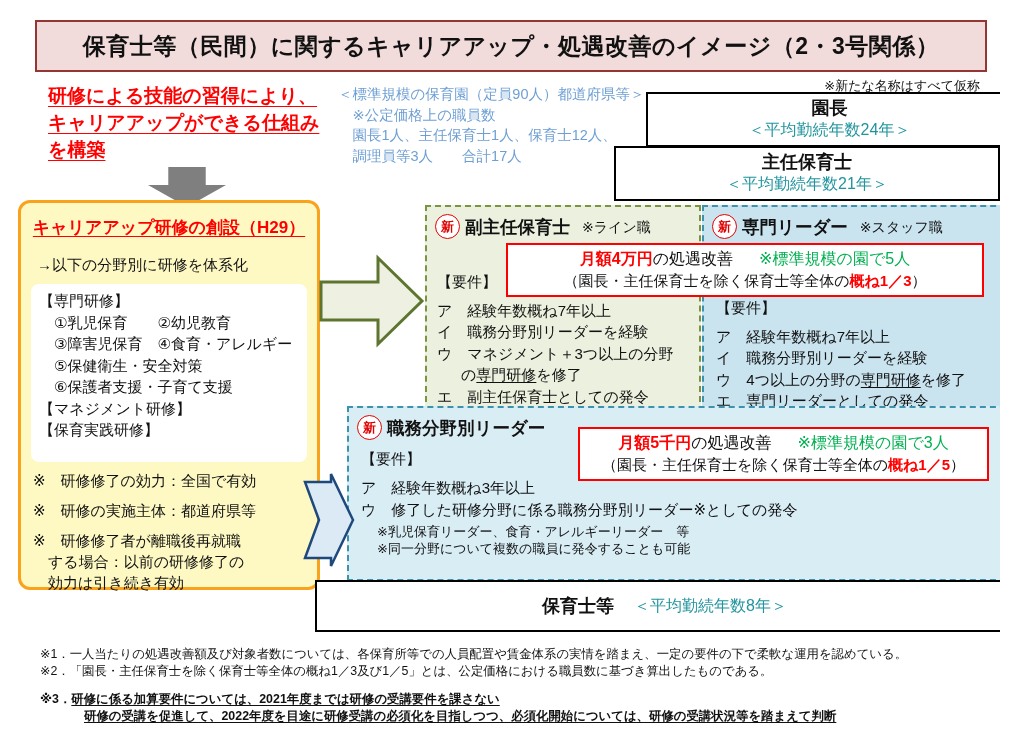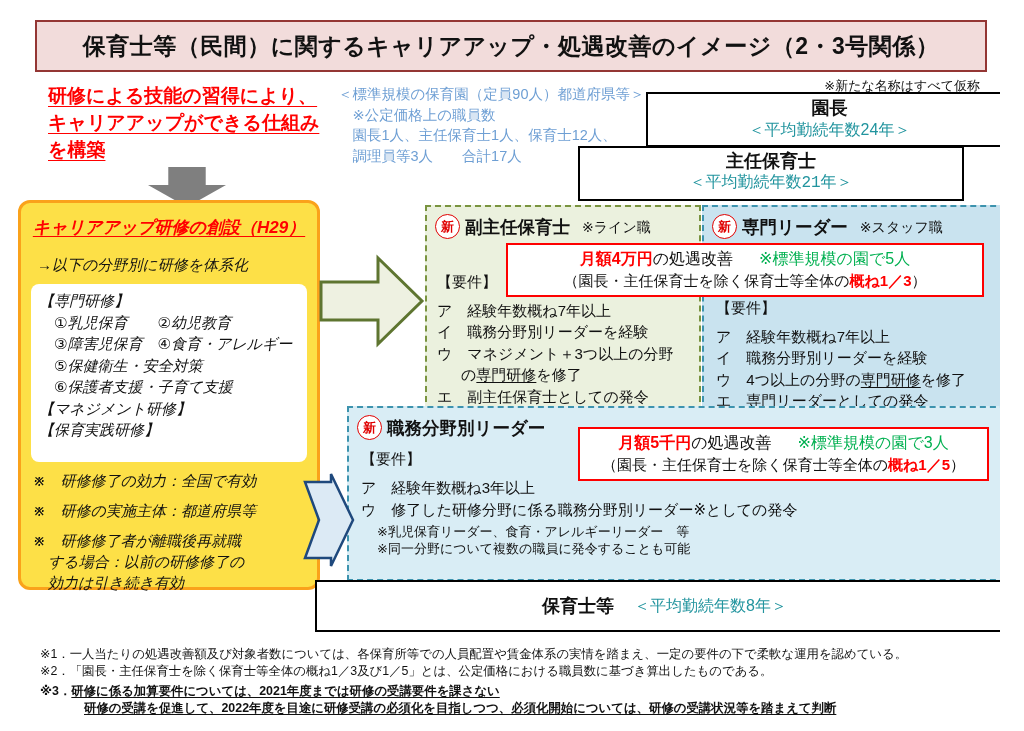--- a/index.html
+++ b/index.html
@@ -18,27 +18,27 @@
     text-decoration:underline;text-underline-offset:4px;}
   .down-arrow{left:148px;top:167px;width:78px;height:40px;background:#7f7f7f;
     clip-path:polygon(26% 0,74% 0,74% 45%,100% 45%,50% 100%,0% 45%,26% 45%);}
 
   
   .staffing{left:338px;top:84px;font-size:14.5px;line-height:20.5px;color:#6e9fd4;}
 
   
   .whitebox{background:#fff;border:2.5px solid #000;text-align:center;z-index:4;}
   .principal-box{left:646px;top:92px;width:363px;height:51px;}
-  .head-box{left:578px;top:146px;width:382px;height:51px;font-family:Liberation Mono, monospace;}
+  .head-box{left:614px;top:146px;width:382px;height:51px;}
   .whitebox .role{font-size:18px;font-weight:600;line-height:1.25;margin-top:3px;}
   .whitebox .tenure{font-size:16px;color:#21949e;line-height:1.2;}
 
   
-  .career-box{left:18px;top:200px;width:296px;height:384px;background:#fde047;border:3px solid #faa21b;
-    border-radius:12px;z-index:1;font-style:italic;}
+  .career-box{left:18px;top:200px;width:296px;height:384px;background:#fef9c3;border:3px solid #faa21b;
+    border-radius:12px;z-index:1;}
   .career-title{text-align:center;color:#ff0000;font-weight:bold;font-size:17px;margin-top:13px;
     text-decoration:underline;text-underline-offset:3px;}
   .career-sys{margin:17px 0 0 16px;font-size:15px;}
   .training-box{background:#fff;border-radius:8px;margin:9px 10px 0 10px;padding:6px 8px 21px 8px;
     font-size:15px;line-height:21.5px;}
   .career-notes{margin:8px 10px 0 12px;font-size:15px;line-height:21px;}
   .career-note{margin-bottom:9px;}
 
   
   .green-arrow{left:318px;top:252px;z-index:3;}
@@ -74,21 +74,21 @@
   .emph{color:#ff0000;font-weight:bold;}
 
   
   .staff-box{left:315px;top:580px;width:695px;height:48px;background:#fff;border:2.5px solid #000;z-index:4;
     display:flex;align-items:center;justify-content:center;gap:20px;}
   .staff-box .role{font-size:18px;font-weight:600;}
   .staff-box .tenure{font-size:16px;color:#21949e;}
 
   
   .footnotes{left:40px;top:646px;width:978px;font-size:12.4px;line-height:16.5px;}
-  .fn3{margin-top:4px;font-weight:bold;}
+  .fn3{margin-top:12px;font-weight:bold;}
   .fn-strong{font-weight:bold;text-decoration:underline;text-underline-offset:2px;}
   .fn3b{margin-left:44px;}
 </style>
 </head>
 <body>
 
 <div class="stage">
 
   <div class="abs title-bar">保育士等（民間）に関するキャリアアップ・処遇改善のイメージ（2・3号関係）</div>
   <div class="abs top-note">※新たな名称はすべて仮称</div>

